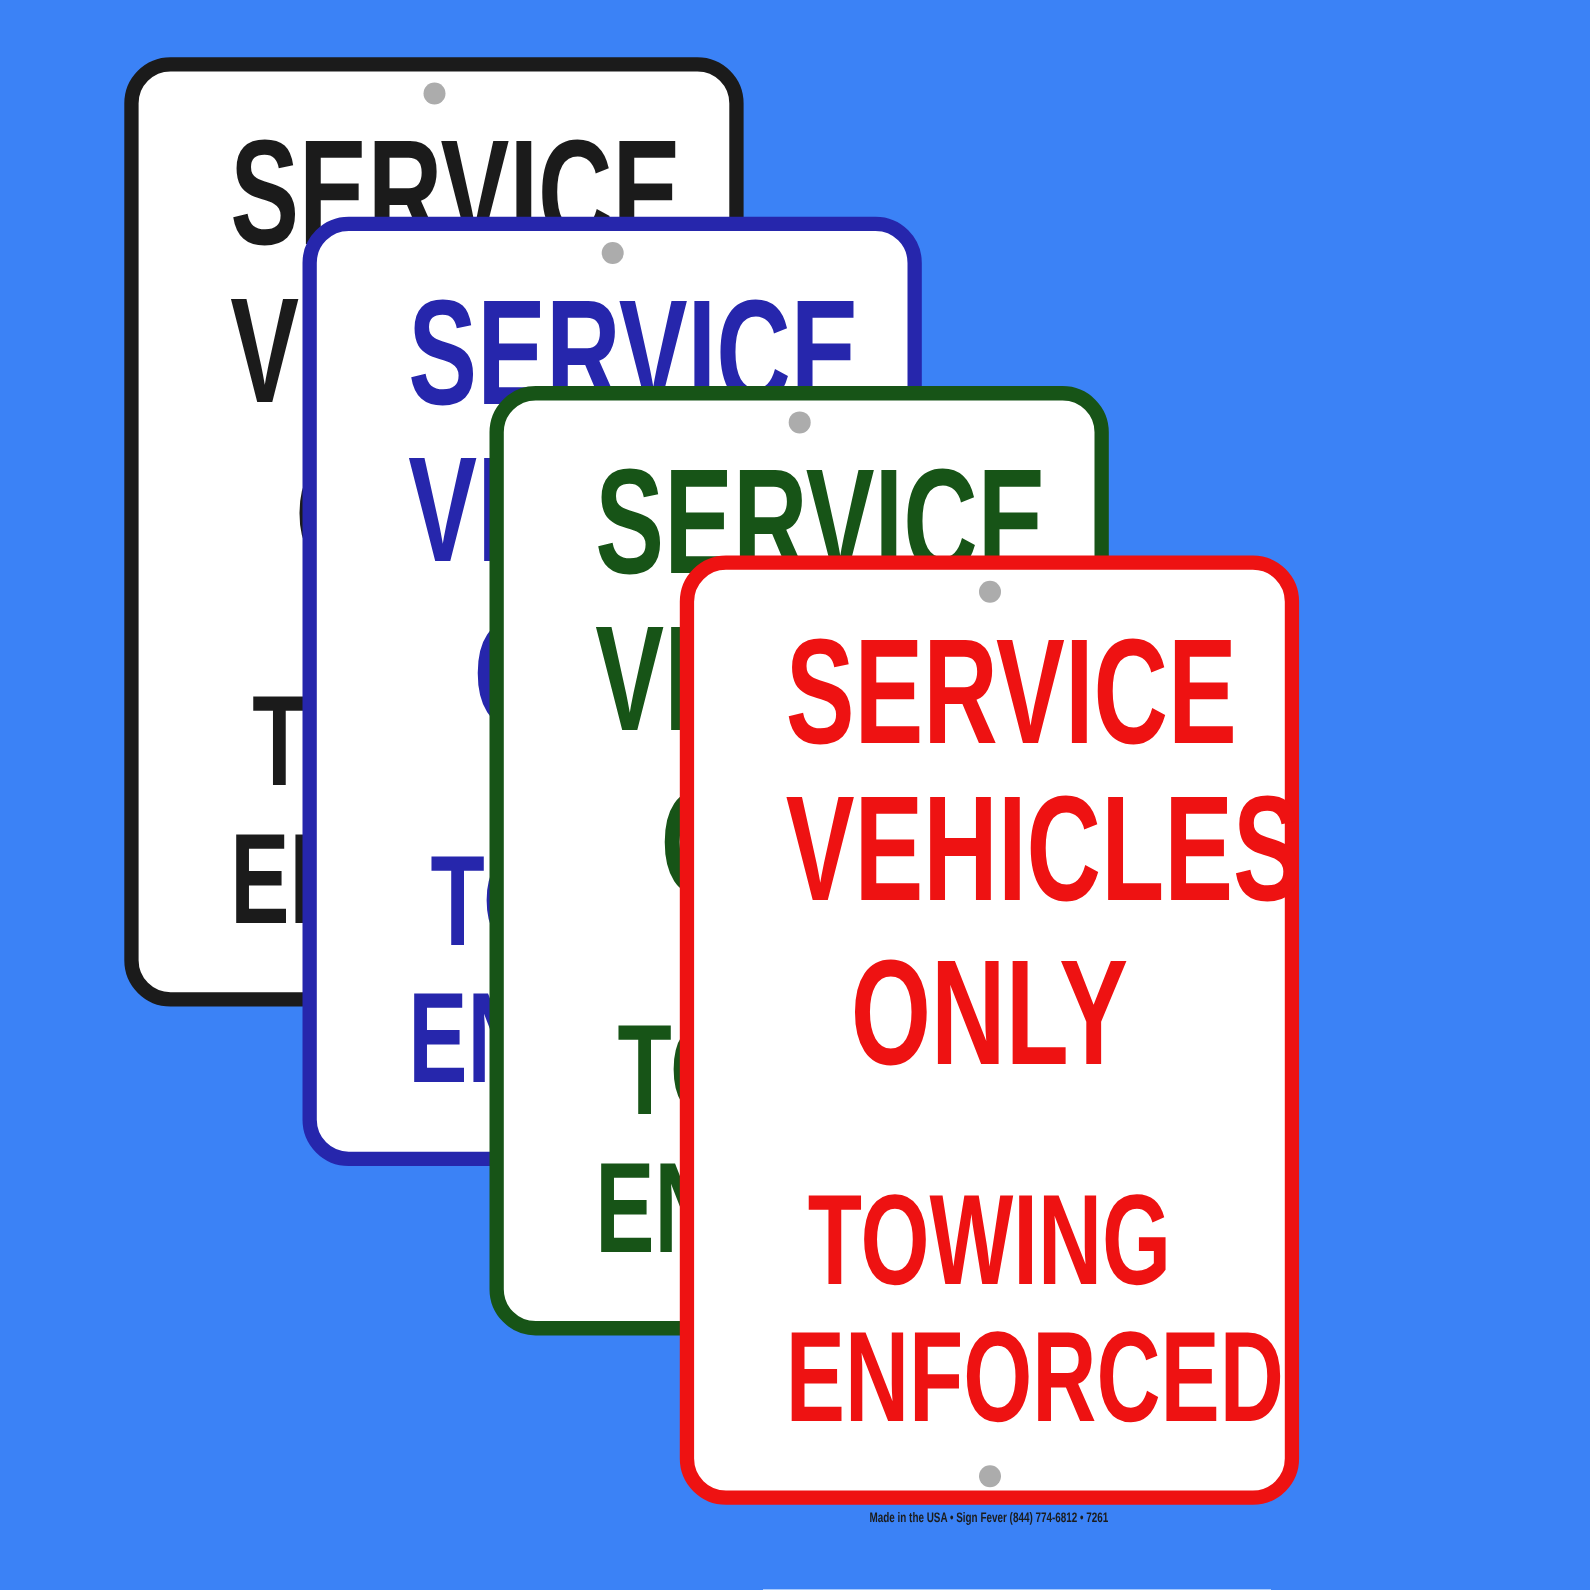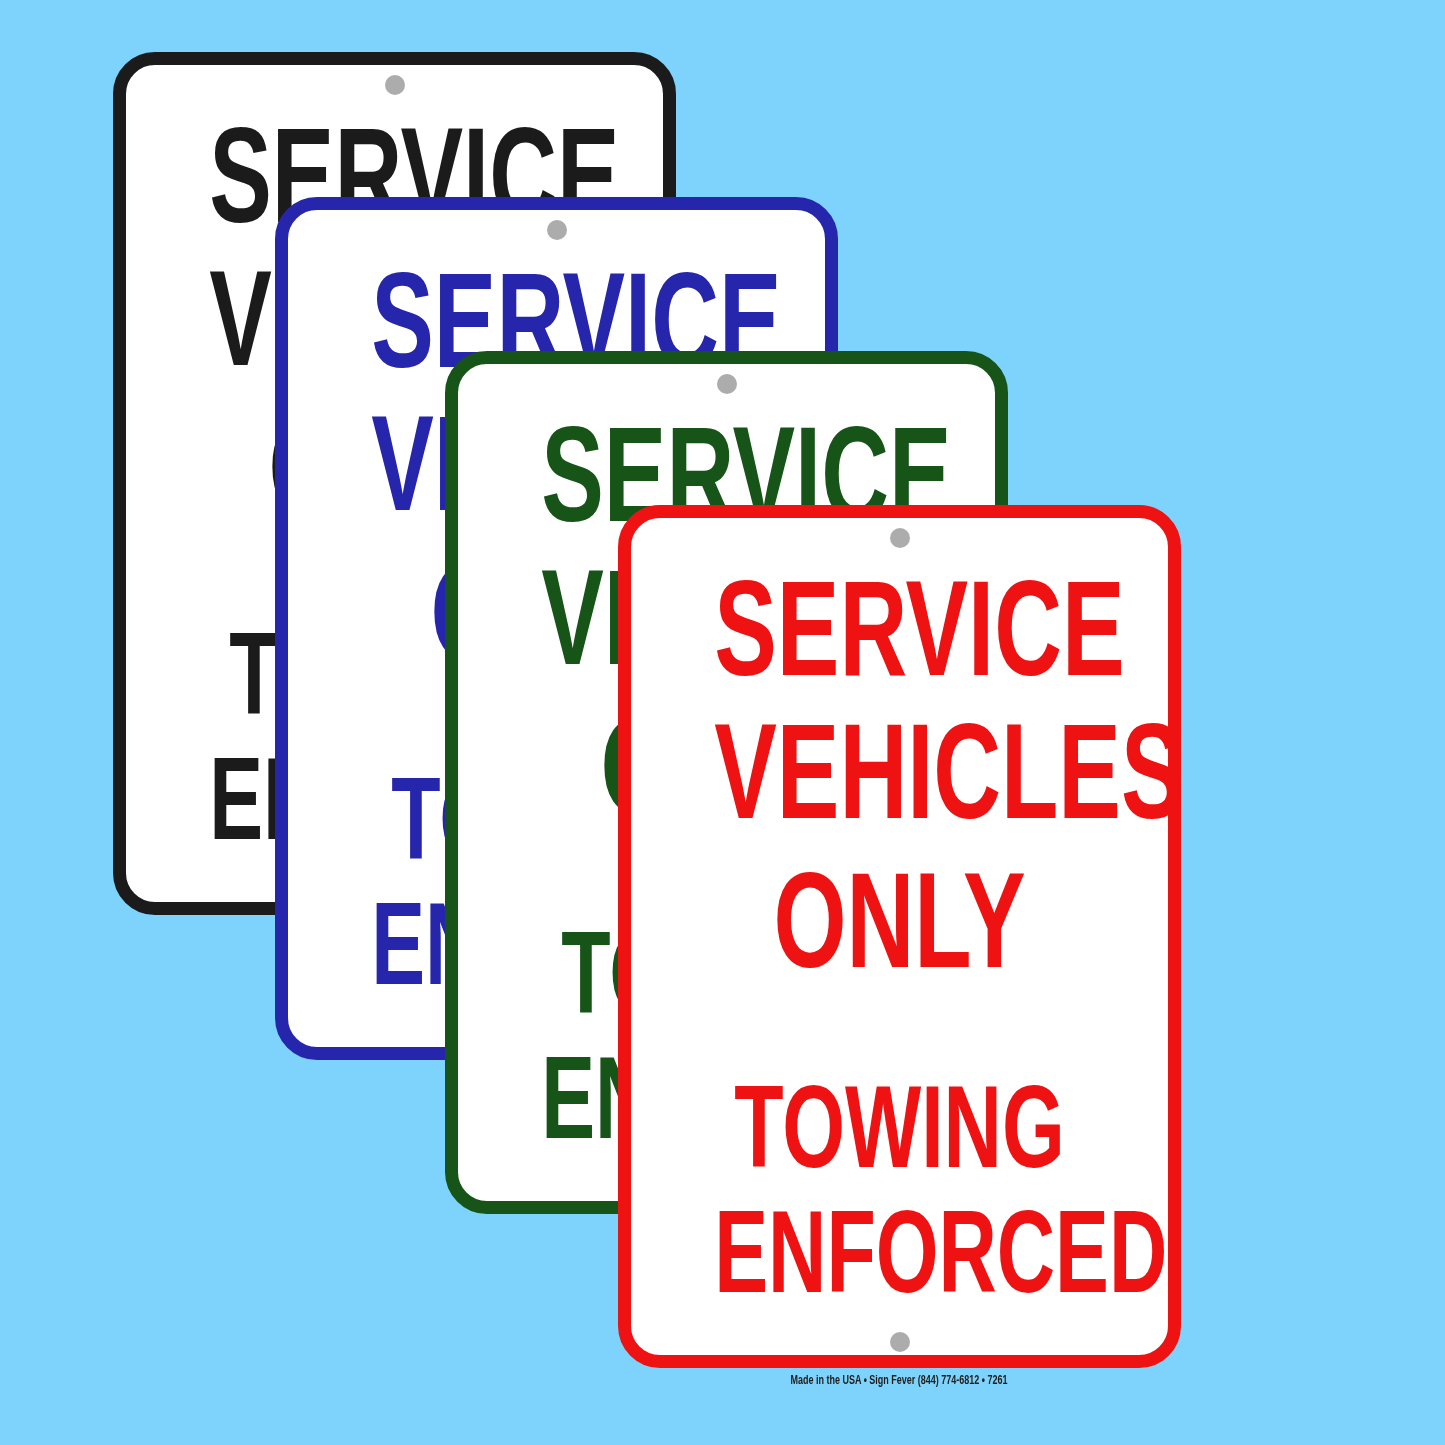--- a/index.html
+++ b/index.html
@@ -68,21 +68,21 @@
     transform-origin: center;
     font-size: 12.5px;
     font-weight: bold;
     color: #1c1c1c;
     white-space: nowrap;
   }
 </style>
 </head>
 <body>
 
-<div id="canvas" style="background: #7dd3fc;">
+<div id="canvas" style="background: #3b82f6;">
 
   <div class="sign sign-black" style="border-color: rgb(27, 27, 27); color: rgb(27, 27, 27);">
     <div class="hole hole-top" style="background: rgb(172, 172, 172);"></div>
     <div class="hole hole-bottom" style="background: rgb(172, 172, 172);"></div>
     <div class="line line-big l1">SERVICE</div>
     <div class="line line-big l2">VEHICLES</div>
     <div class="line line-big l3">ONLY</div>
     <div class="line line-small l4">TOWING</div>
     <div class="line line-small l5">ENFORCED</div>
   </div>

